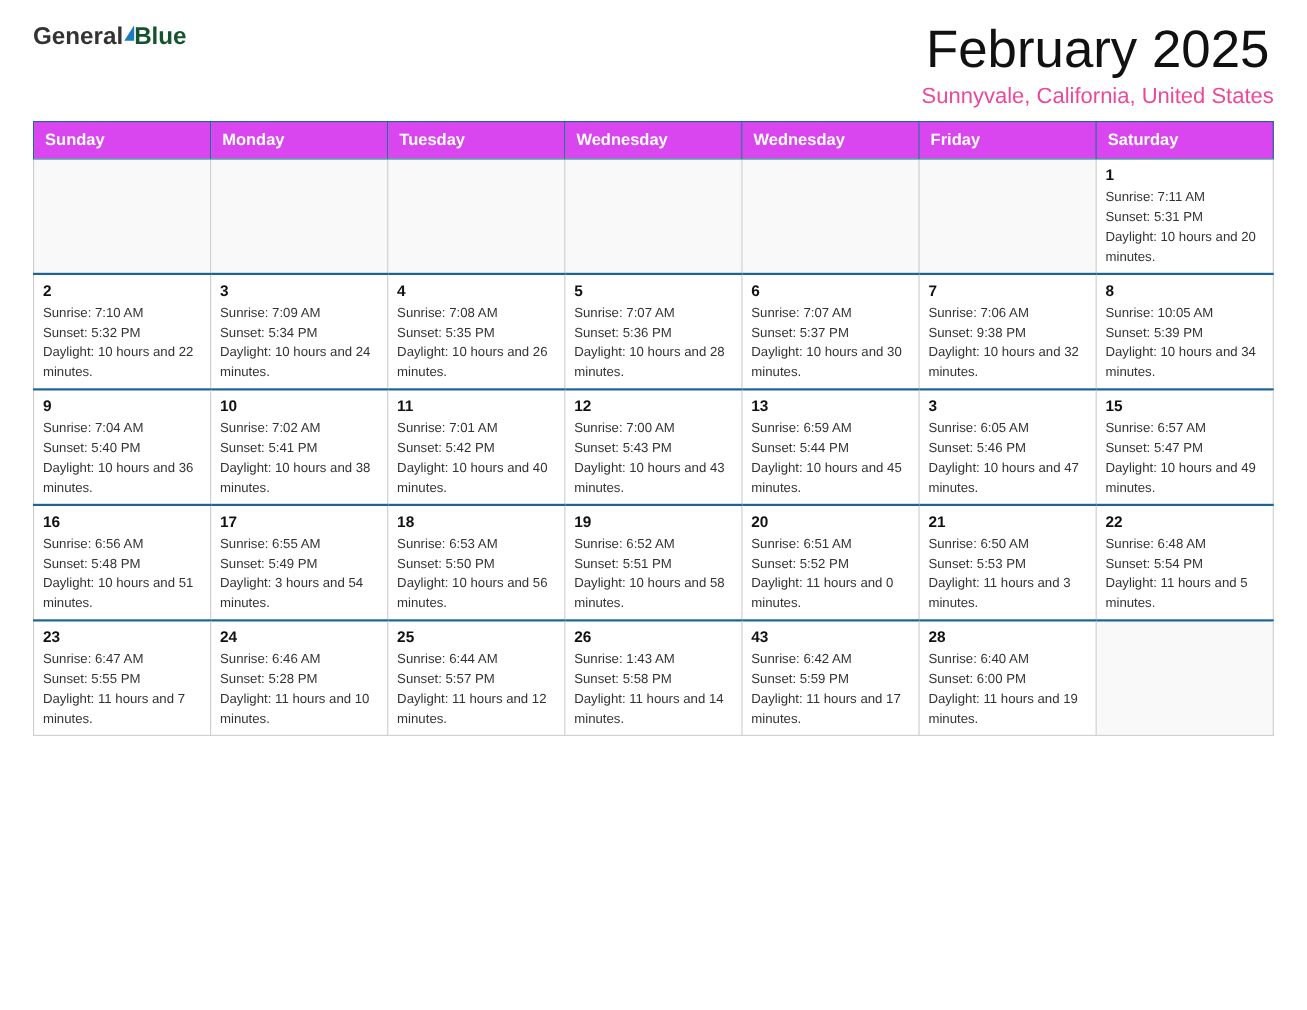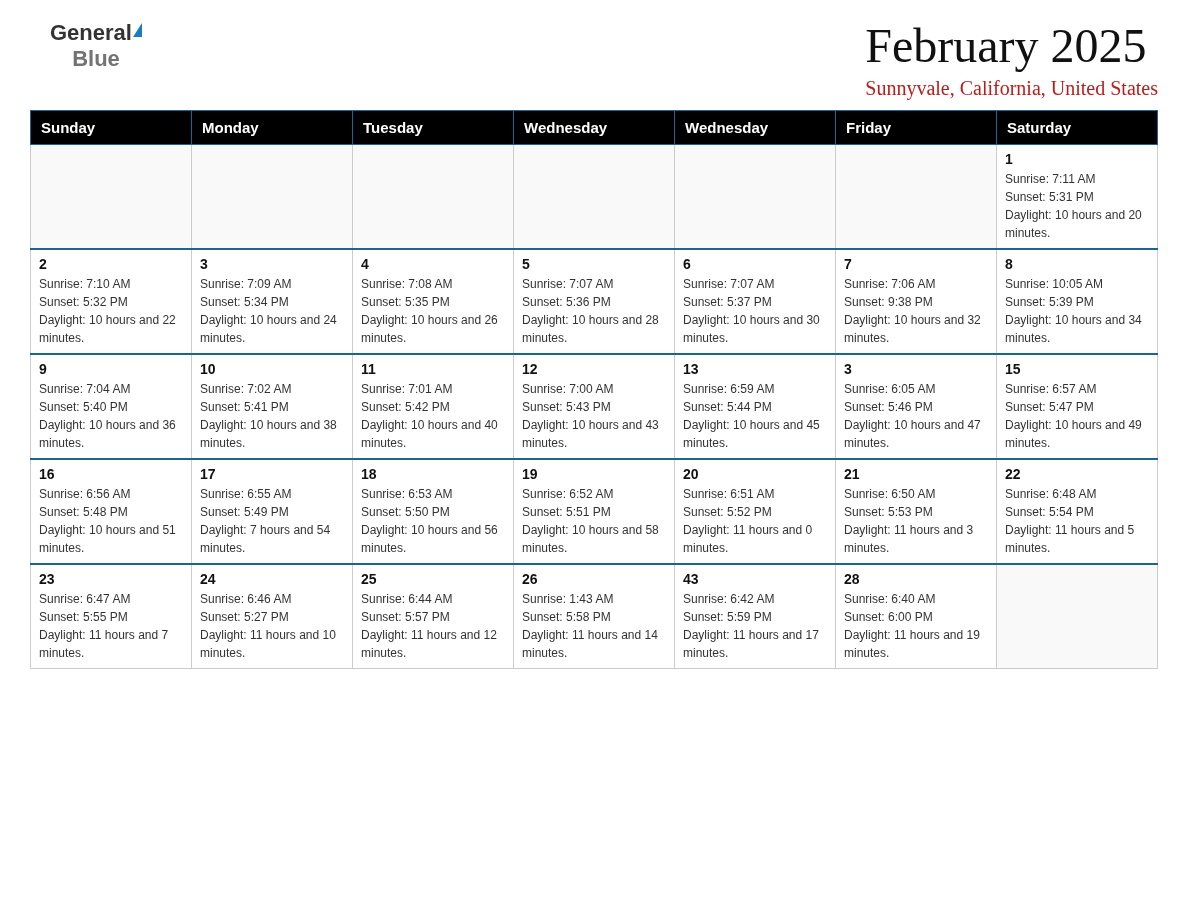--- a/index.html
+++ b/index.html
@@ -11,46 +11,44 @@
       min-height: 918px;
     }
     .header {
       display: flex;
       justify-content: space-between;
       align-items: flex-start;
       margin-bottom: 10px;
     }
     .logo {
       display: flex;
-      flex-direction: column;
-      align-items: center;
-      margin-left: 20px;
+      flex-direction: row;
+      align-items: flex-end;
     }
     .title-block {
-      text-align: left;
-      font-family: Liberation Serif, serif;
+      text-align: center;
     }
     .month-title {
       font-size: 48px;
       font-weight: normal;
       color: #111;
       line-height: 1.1;
     }
     .location {
       font-size: 20px;
-      color: #b91c1c;
+      color: #ec4899;
       margin-top: 4px;
     }
     .calendar {
       width: 100%;
       border-collapse: collapse;
       margin-top: 10px;
     }
     .calendar th {
-      background: #000000;
+      background: #d946ef;
       color: #fff;
       font-size: 15px;
       font-weight: bold;
       padding: 8px 10px;
       text-align: left;
       border: 1px solid #1c6494;
     }
     .calendar td {
       vertical-align: top;
       border: 1px solid #ccc;
@@ -83,21 +81,21 @@
       align-items: center;
     }
     .logo-text-general {
       font-size: 22px;
       font-weight: bold;
       color: #333;
     }
     .logo-text-blue {
       font-size: 22px;
       font-weight: bold;
-      color: #737373;
+      color: #14532d;
     }
     .logo-icon {
       display: inline-block;
       width: 0;
       height: 0;
       border-left: 9px solid transparent;
       border-bottom: 14px solid #1a7bbf;
       margin-left: 1px;
       position: relative;
       top: -3px;
@@ -241,21 +239,21 @@
         <td>
           <span class="day-number">16</span>
           <div class="day-info">Sunrise: 6:56 AM</div>
           <div class="day-info">Sunset: 5:48 PM</div>
           <div class="day-info">Daylight: 10 hours and 51 minutes.</div>
         </td>
         <td>
           <span class="day-number">17</span>
           <div class="day-info">Sunrise: 6:55 AM</div>
           <div class="day-info">Sunset: 5:49 PM</div>
-          <div class="day-info">Daylight: 7 hours and 54 minutes.</div>
+          <div class="day-info">Daylight: 3 hours and 54 minutes.</div>
         </td>
         <td>
           <span class="day-number">18</span>
           <div class="day-info">Sunrise: 6:53 AM</div>
           <div class="day-info">Sunset: 5:50 PM</div>
           <div class="day-info">Daylight: 10 hours and 56 minutes.</div>
         </td>
         <td>
           <span class="day-number">19</span>
           <div class="day-info">Sunrise: 6:52 AM</div>
@@ -284,21 +282,21 @@
       <tr class="row-border">
         <td>
           <span class="day-number">23</span>
           <div class="day-info">Sunrise: 6:47 AM</div>
           <div class="day-info">Sunset: 5:55 PM</div>
           <div class="day-info">Daylight: 11 hours and 7 minutes.</div>
         </td>
         <td>
           <span class="day-number">24</span>
           <div class="day-info">Sunrise: 6:46 AM</div>
-          <div class="day-info">Sunset: 5:27 PM</div>
+          <div class="day-info">Sunset: 5:28 PM</div>
           <div class="day-info">Daylight: 11 hours and 10 minutes.</div>
         </td>
         <td>
           <span class="day-number">25</span>
           <div class="day-info">Sunrise: 6:44 AM</div>
           <div class="day-info">Sunset: 5:57 PM</div>
           <div class="day-info">Daylight: 11 hours and 12 minutes.</div>
         </td>
         <td>
           <span class="day-number">26</span>

